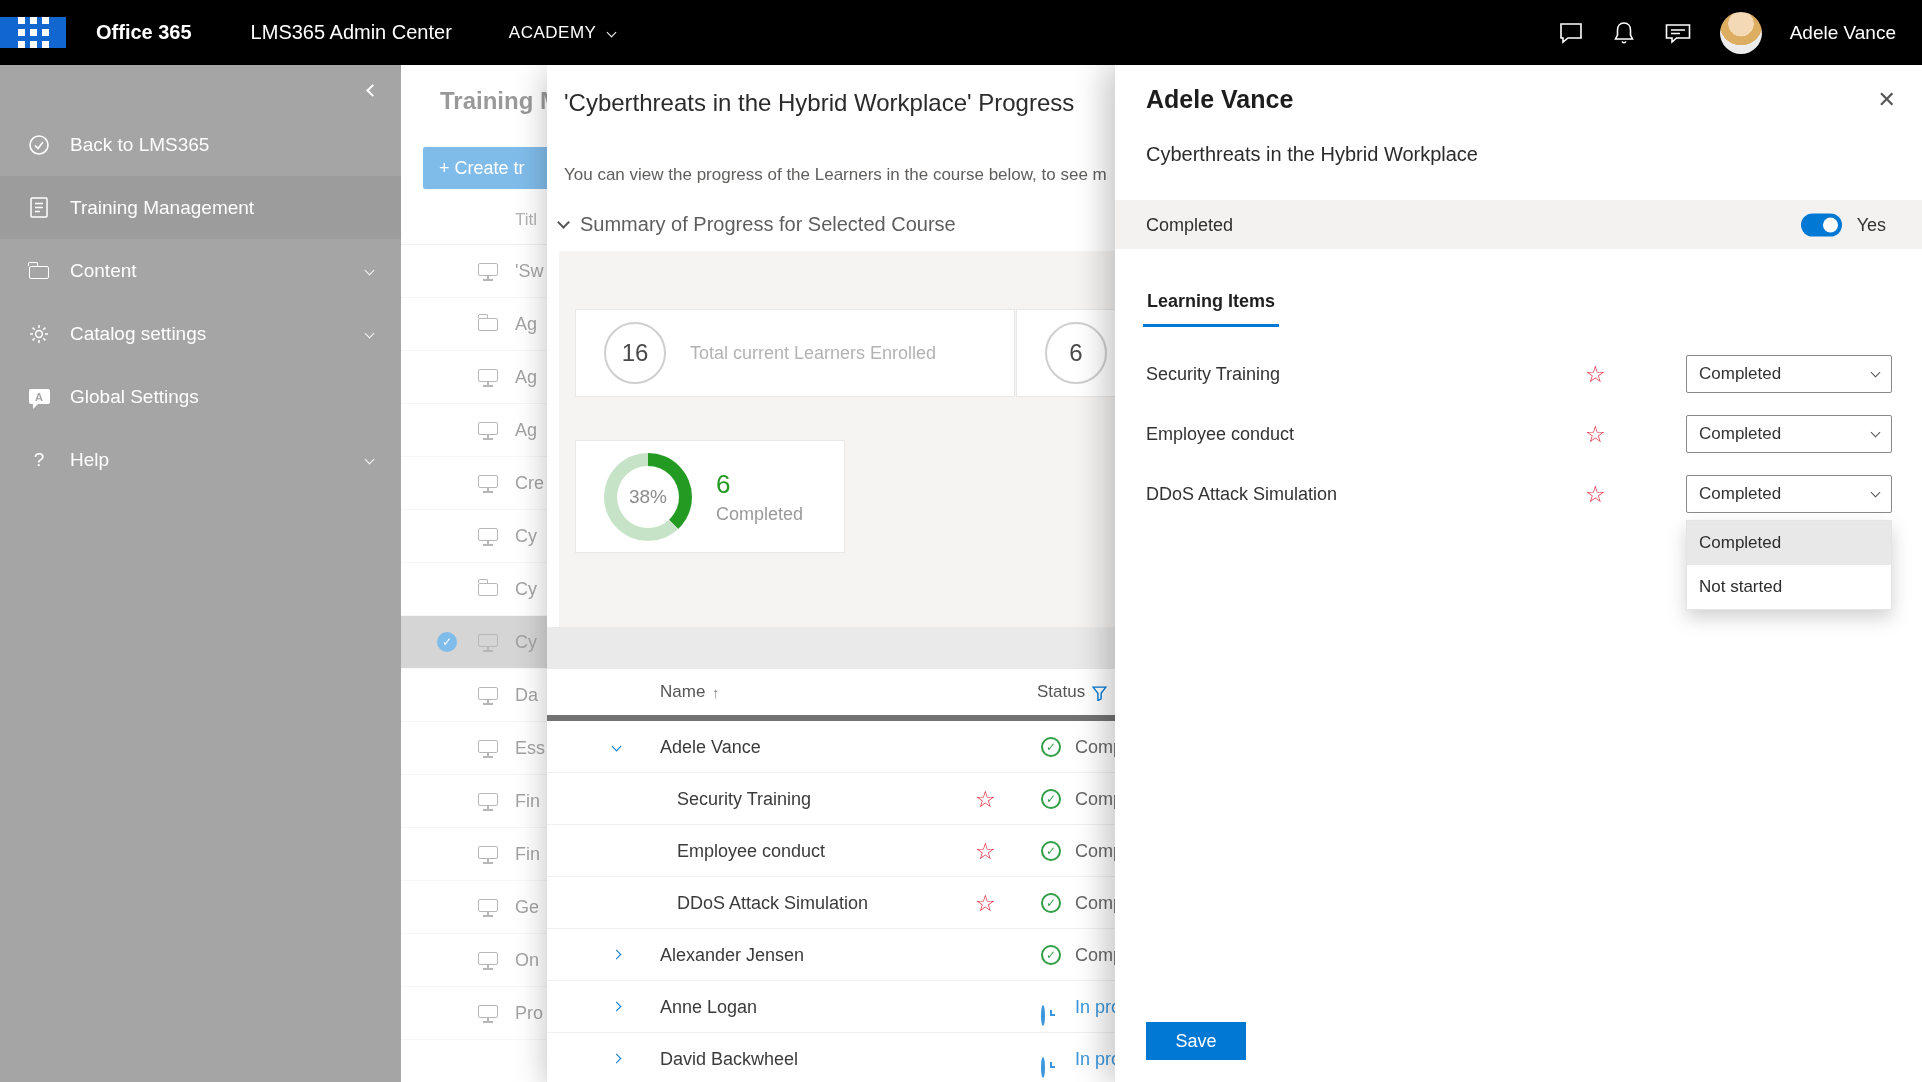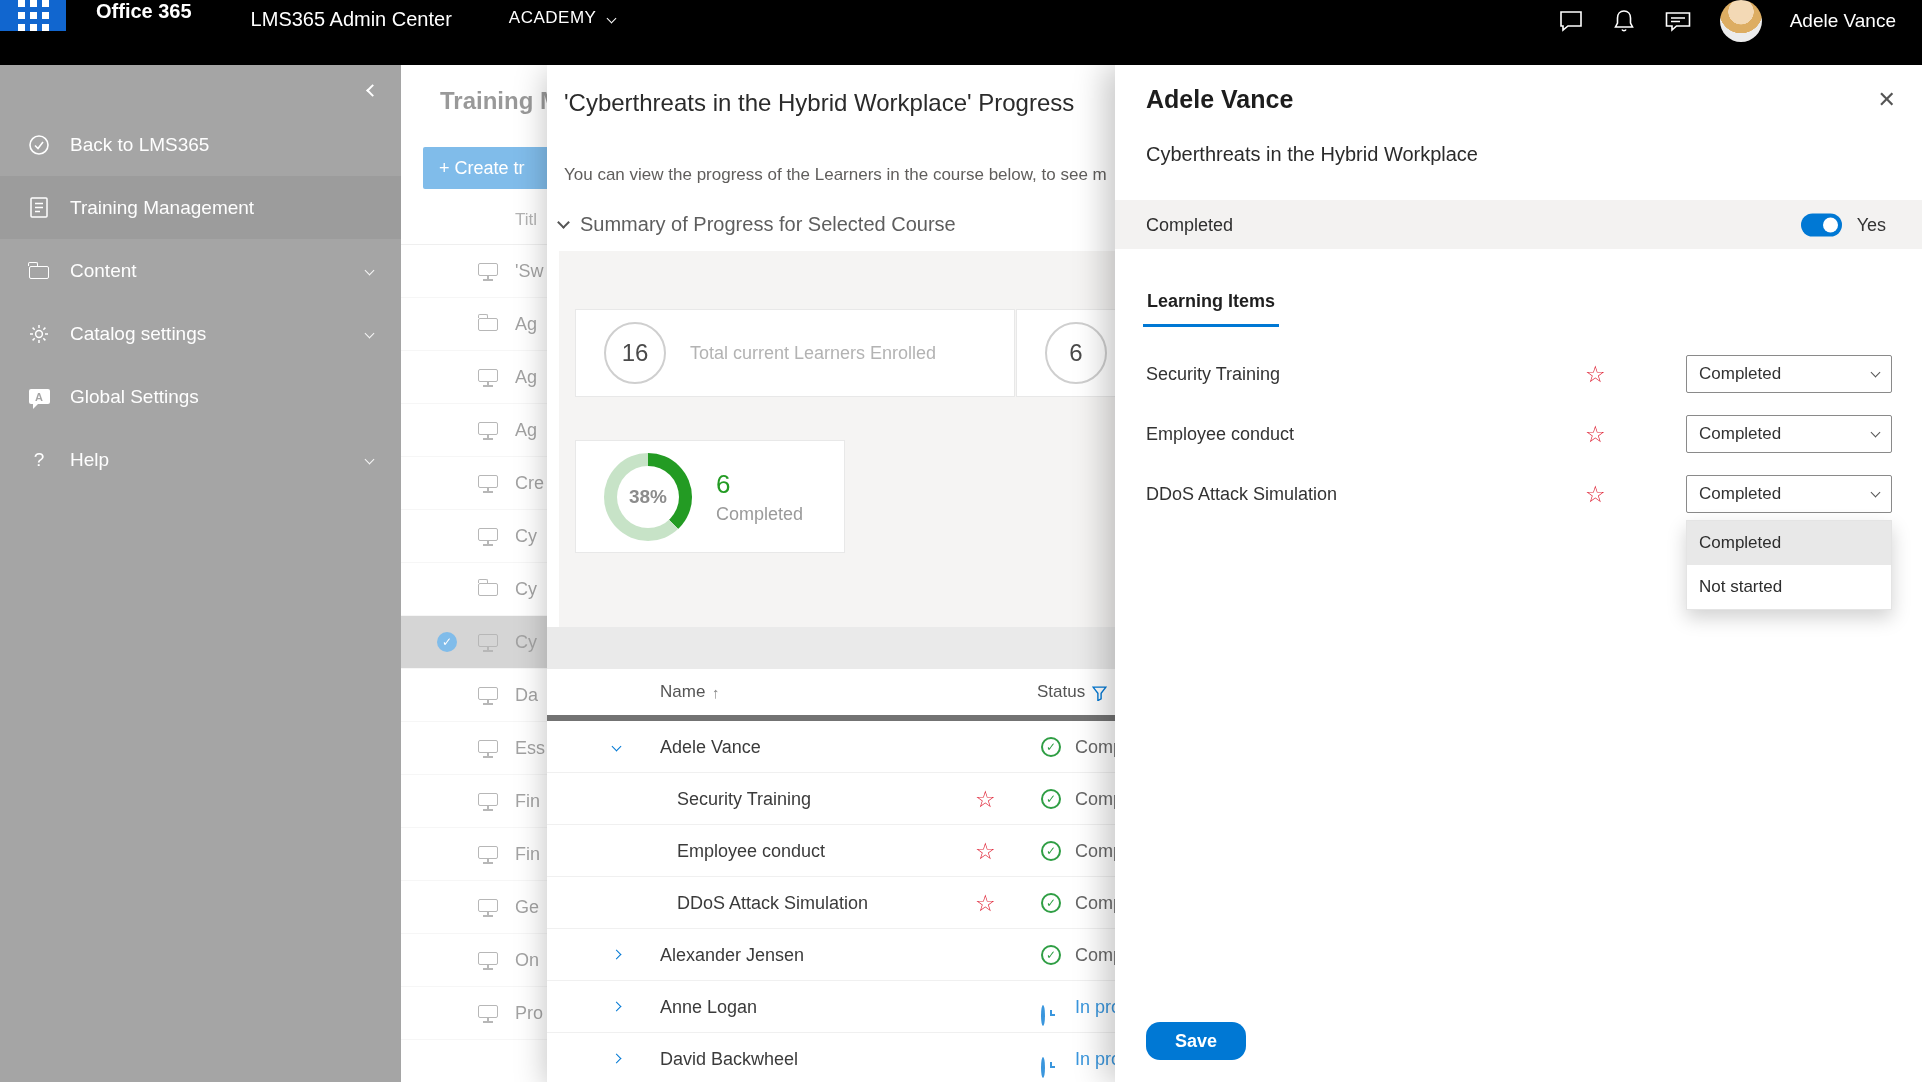--- a/index.html
+++ b/index.html
@@ -1,21 +1,21 @@
 <!DOCTYPE html>
 <html><head>
 <meta charset="utf-8">
 <style>
   *{margin:0;padding:0;box-sizing:border-box;}
   html,body{width:1922px;height:1082px;overflow:hidden;}
   body{font-family:"Liberation Sans","DejaVu Sans",sans-serif;background:#fff;position:relative;}
   .screen{position:absolute;inset:0;box-shadow:inset 0 0 0 1px #3a3a3a;}
 
   
-  .topbar{position:absolute;top:0;left:0;width:1922px;height:65px;background:#000;display:flex;align-items:flex-start;color:#fff;z-index:100;}
+  .topbar{position:absolute;top:0;left:0;width:1922px;height:65px;background:#000;display:flex;align-items:center;color:#fff;z-index:100;}
   .waffle{width:66px;background:#1166cf;display:grid;place-items:center;border:none;cursor:pointer;}
   .waffle-grid{display:grid;grid-template-columns:repeat(3,7px);grid-gap:5px;}
   .waffle-grid span{width:7px;height:7px;background:#fff;display:block;}
   .tb-item{display:flex;align-items:center;padding:8px 28px;font-size:20px;white-space:nowrap;cursor:pointer;}
   .tb-brand{font-weight:700;padding:0 30px;}
   .tb-sep{width:1px;background:#4a4a4a;}
   .tb-academy{font-size:17px;letter-spacing:.5px;gap:12px;}
   .tb-right{margin-left:auto;display:flex;align-items:center;gap:28px;padding-right:26px;}
   .tb-icon{background:none;border:none;display:grid;place-items:center;cursor:pointer;}
   .avatar{width:42px;height:42px;border-radius:50%;background:
@@ -77,21 +77,21 @@
   .card{position:absolute;background:#fff;border:1px solid #e8e8e8;display:flex;align-items:center;padding-left:28px;gap:24px;}
   .card-1{left:28px;top:244px;width:440px;height:88px;}
   .card-2{left:469px;top:244px;width:440px;height:88px;}
   .card-3{left:28px;top:375px;width:270px;height:113px;}
   .card-4{left:299px;top:375px;width:440px;height:113px;}
   .stat-circle{width:62px;height:62px;border:2px solid #cfcfcf;border-radius:50%;display:grid;place-items:center;font-size:24px;color:#4a4a4a;flex:none;}
   .stat-label{font-size:18px;color:#b3b3b3;}
   .donut{width:88px;height:88px;border-radius:50%;position:relative;flex:none;}
   .donut::after{content:"";position:absolute;inset:13px;background:#fff;border-radius:50%;}
   .donut-pct{position:absolute;inset:0;display:grid;place-items:center;font-size:19px;color:#8c8c8c;z-index:1;}
-  .donut-green{background:conic-gradient(#239b23 0 38%, #c7e3c7 0);font-weight:bold;}
+  .donut-green{background:conic-gradient(#239b23 0 38%, #c7e3c7 0);}
   .donut-blue{background:conic-gradient(#3a96dd 0 12%, #cde3f5 0);}
   .donut-info{display:flex;flex-direction:column;gap:4px;}
   .donut-value{font-size:26px;}
   .donut-value.green{color:#239b23;}
   .donut-value.blue{color:#3a96dd;}
   .donut-label{font-size:18px;color:#9a9a9a;}
   .m-band{position:absolute;left:0;top:562px;width:943px;height:42px;background:#eaeaea;}
   .l-head{position:absolute;left:0;top:604px;width:943px;height:52px;border-bottom:6px solid #737373;}
   .l-head .name-h{position:absolute;left:113px;top:50%;transform:translateY(-50%);font-size:17px;color:#555;}
   .l-head .sort-up{position:absolute;left:165px;top:50%;transform:translateY(-50%);font-size:15px;color:#888;}
@@ -130,21 +130,21 @@
   .ptab{position:absolute;left:28px;top:220px;padding:6px 4px 12px;border-bottom:3px solid #0078d4;font-size:18px;font-weight:600;color:#1f1f1f;cursor:pointer;}
   .pitem{position:absolute;left:0;width:100%;height:60px;}
   .pitem-0{top:279px;} .pitem-1{top:339px;} .pitem-2{top:399px;}
   .pname{position:absolute;left:31px;top:50%;transform:translateY(-50%);font-size:18px;color:#333;}
   .pstar{position:absolute;left:470px;top:50%;transform:translateY(-50%);font-size:23px;}
   .dropdown{position:absolute;left:571px;top:11px;width:206px;height:38px;border:1px solid #8a8a8a;border-radius:2px;background:#fff;display:flex;align-items:center;justify-content:space-between;padding:0 12px;font-size:17px;color:#333;cursor:pointer;}
   .dropdown .chev{color:#555;margin-top:-3px;}
   .dd-list{position:absolute;left:571px;top:455px;width:206px;background:#fff;border:1px solid #e4e4e4;box-shadow:0 8px 18px rgba(0,0,0,0.18);z-index:5;}
   .dd-option{height:44px;display:flex;align-items:center;padding:0 12px;font-size:17px;color:#2d2d2d;cursor:pointer;}
   .dd-option.highlighted{background:#e8e8e8;}
-  .save-btn{position:absolute;left:31px;top:957px;width:100px;height:38px;background:#0078d4;color:#fff;border:none;border-radius:14px;font-size:18px;font-weight:700;cursor:pointer;}
+  .save-btn{position:absolute;left:31px;top:957px;width:100px;height:38px;background:#0078d4;color:#fff;border:none;border-radius:0;font-size:18px;font-weight:400;cursor:pointer;}
 </style>
 </head>
 <body>
 
 <div class="screen">
 
   <header class="topbar">
     <button class="waffle">
       <span class="waffle-grid">
         <span></span>

